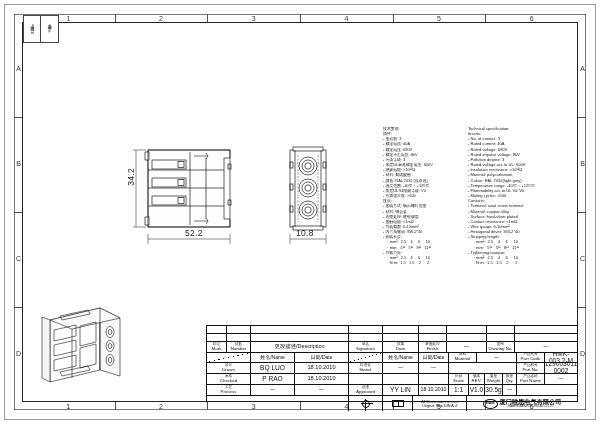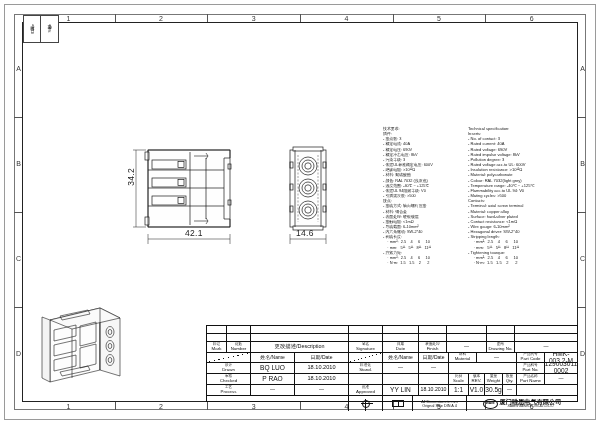--- a/index.html
+++ b/index.html
@@ -290,21 +290,21 @@
     </g>
 
     <g stroke="#1a1a1a" stroke-width="0.5">
       <line x1="20" y1="99" x2="102" y2="99"></line>
       <line x1="20" y1="94" x2="20" y2="104"></line>
       <line x1="102" y1="94" x2="102" y2="104"></line>
     </g>
   </svg>
 
   <div class="dim dim-v" style="left:126px; top:168px;">34.2</div>
-  <div class="dim" style="left:185px; top:228px;">42.1</div>
+  <div class="dim" style="left:185px; top:228px;">52.2</div>
 
   <svg class="view" style="left:278px; top:140px;" width="60" height="115" viewBox="0 0 60 115">
     <g stroke="#1a1a1a" fill="none" stroke-width="0.7">
       <rect x="12" y="10" width="36" height="77" fill="#fefefe"></rect>
       <rect x="15" y="7" width="30" height="4" fill="#fff"></rect>
       <rect x="15" y="86" width="30" height="4" fill="#fff"></rect>
 
       <line x1="17" y1="10" x2="17" y2="87"></line>
       <line x1="43" y1="10" x2="43" y2="87"></line>
 
@@ -329,21 +329,21 @@
       <line x1="40" y1="15" x2="40" y2="82" stroke-dasharray="2,1.5" stroke-width="0.4"></line>
     </g>
 
     <g stroke="#1a1a1a" stroke-width="0.5">
       <line x1="12" y1="99" x2="48" y2="99"></line>
       <line x1="12" y1="94" x2="12" y2="104"></line>
       <line x1="48" y1="94" x2="48" y2="104"></line>
     </g>
   </svg>
 
-  <div class="dim" style="left:296px; top:228px;">14.6</div>
+  <div class="dim" style="left:296px; top:228px;">10.8</div>
 
   <svg class="view" style="left:28px; top:298px;" width="110" height="105" viewBox="0 0 110 105">
     <g stroke="#1a1a1a" fill="none" stroke-width="0.6">
 
       <path d="M22 22 L72 10 L72 72 L22 84 Z" fill="#fdfdfd"></path>
 
       <path d="M72 10 L92 20 L92 78 L72 72 Z" fill="#f7f7f7"></path>
 
       <path d="M22 22 L72 10 L92 20 L44 31 Z" fill="#fafafa"></path>
 

